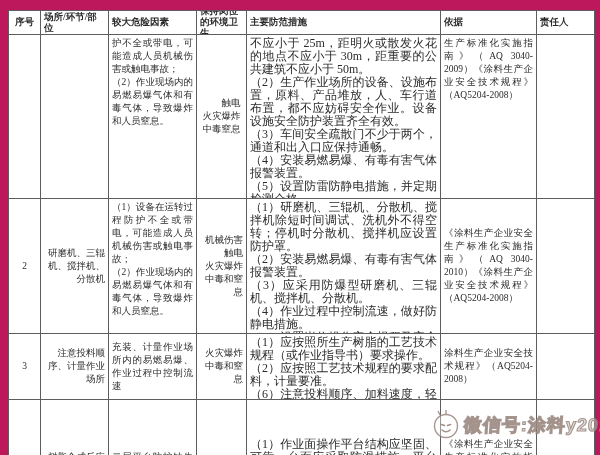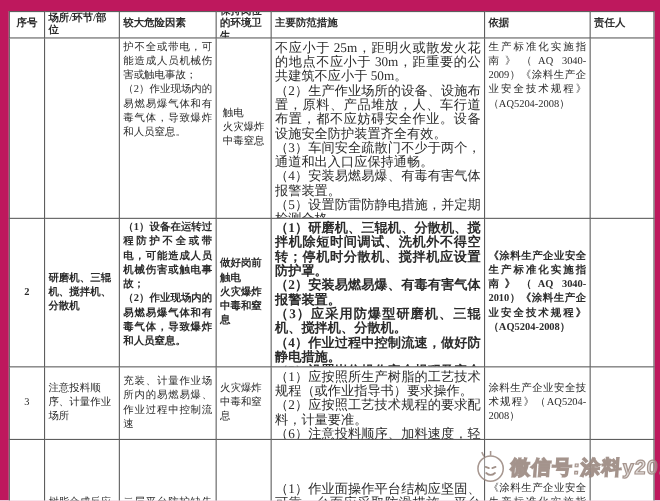--- a/index.html
+++ b/index.html
@@ -15,24 +15,24 @@
   td,th{border:1px solid #5e5e5e;padding:0;vertical-align:top;}
   .cw{
     box-sizing:border-box;overflow:hidden;padding:2px 3px;
     font-size:9.5px;line-height:13px;white-space:pre-line;
     text-align:justify;text-justify:inter-ideograph;
   }
   th{font-weight:bold;}
   .hr .cw{height:23px;display:flex;align-items:center;justify-content:flex-start;text-align:left;font-size:9.5px;line-height:11px;}
   .hr .seq .cw{justify-content:center;}
   .r1 .cw{height:163px;}
-  .r2 .cw{height:134px;font-weight:bold;}
+  .r2 .cw{height:134px;}
   .r3 .cw{height:65px;}
   .r4 .cw{height:55px;margin-top:36px;}
-  .center .cw{display:flex;align-items:center;justify-content:center;text-align:left;}
+  .center .cw{display:flex;align-items:center;justify-content:center;text-align:right;}
   .vc .cw{display:flex;align-items:center;}
   .measures .cw{font-size:12px;}
   
   .watermark{
     position:absolute;left:429px;top:408px;display:flex;align-items:center;
     gap:1px;pointer-events:none;
   }
   .wm-face{flex:0 0 auto;}
   .wm-text{
     font-family:"Liberation Sans","DejaVu Sans",sans-serif;
@@ -123,21 +123,21 @@
             <div class="cw">2</div>
           </td>
       <td class="center">
             <div class="cw">研磨机、三辊机、搅拌机、分散机</div>
           </td>
       <td>
             <div class="cw">（1）设备在运转过程防护不全或带电，可能造成人员机械伤害或触电事故；
 （2）作业现场内的易燃易爆气体和有毒气体，导致爆炸和人员窒息。</div>
           </td>
       <td class="center">
-            <div class="cw">做好岗前
+            <div class="cw">机械伤害
 触电
 火灾爆炸
 中毒和窒息</div>
           </td>
       <td class="measures">
             <div class="cw">（1）研磨机、三辊机、分散机、搅拌机除短时间调试、洗机外不得空转；停机时分散机、搅拌机应设置防护罩。
 （2）安装易燃易爆、有毒有害气体报警装置。
 （3）应采用防爆型研磨机、三辊机、搅拌机、分散机。
 （4）作业过程中控制流速，做好防静电措施。
 （5）设置岗位操作安全规程及安全警示标志；员工佩戴相应防护用品；做好岗前、岗中、离职后的健康体检。</div>

